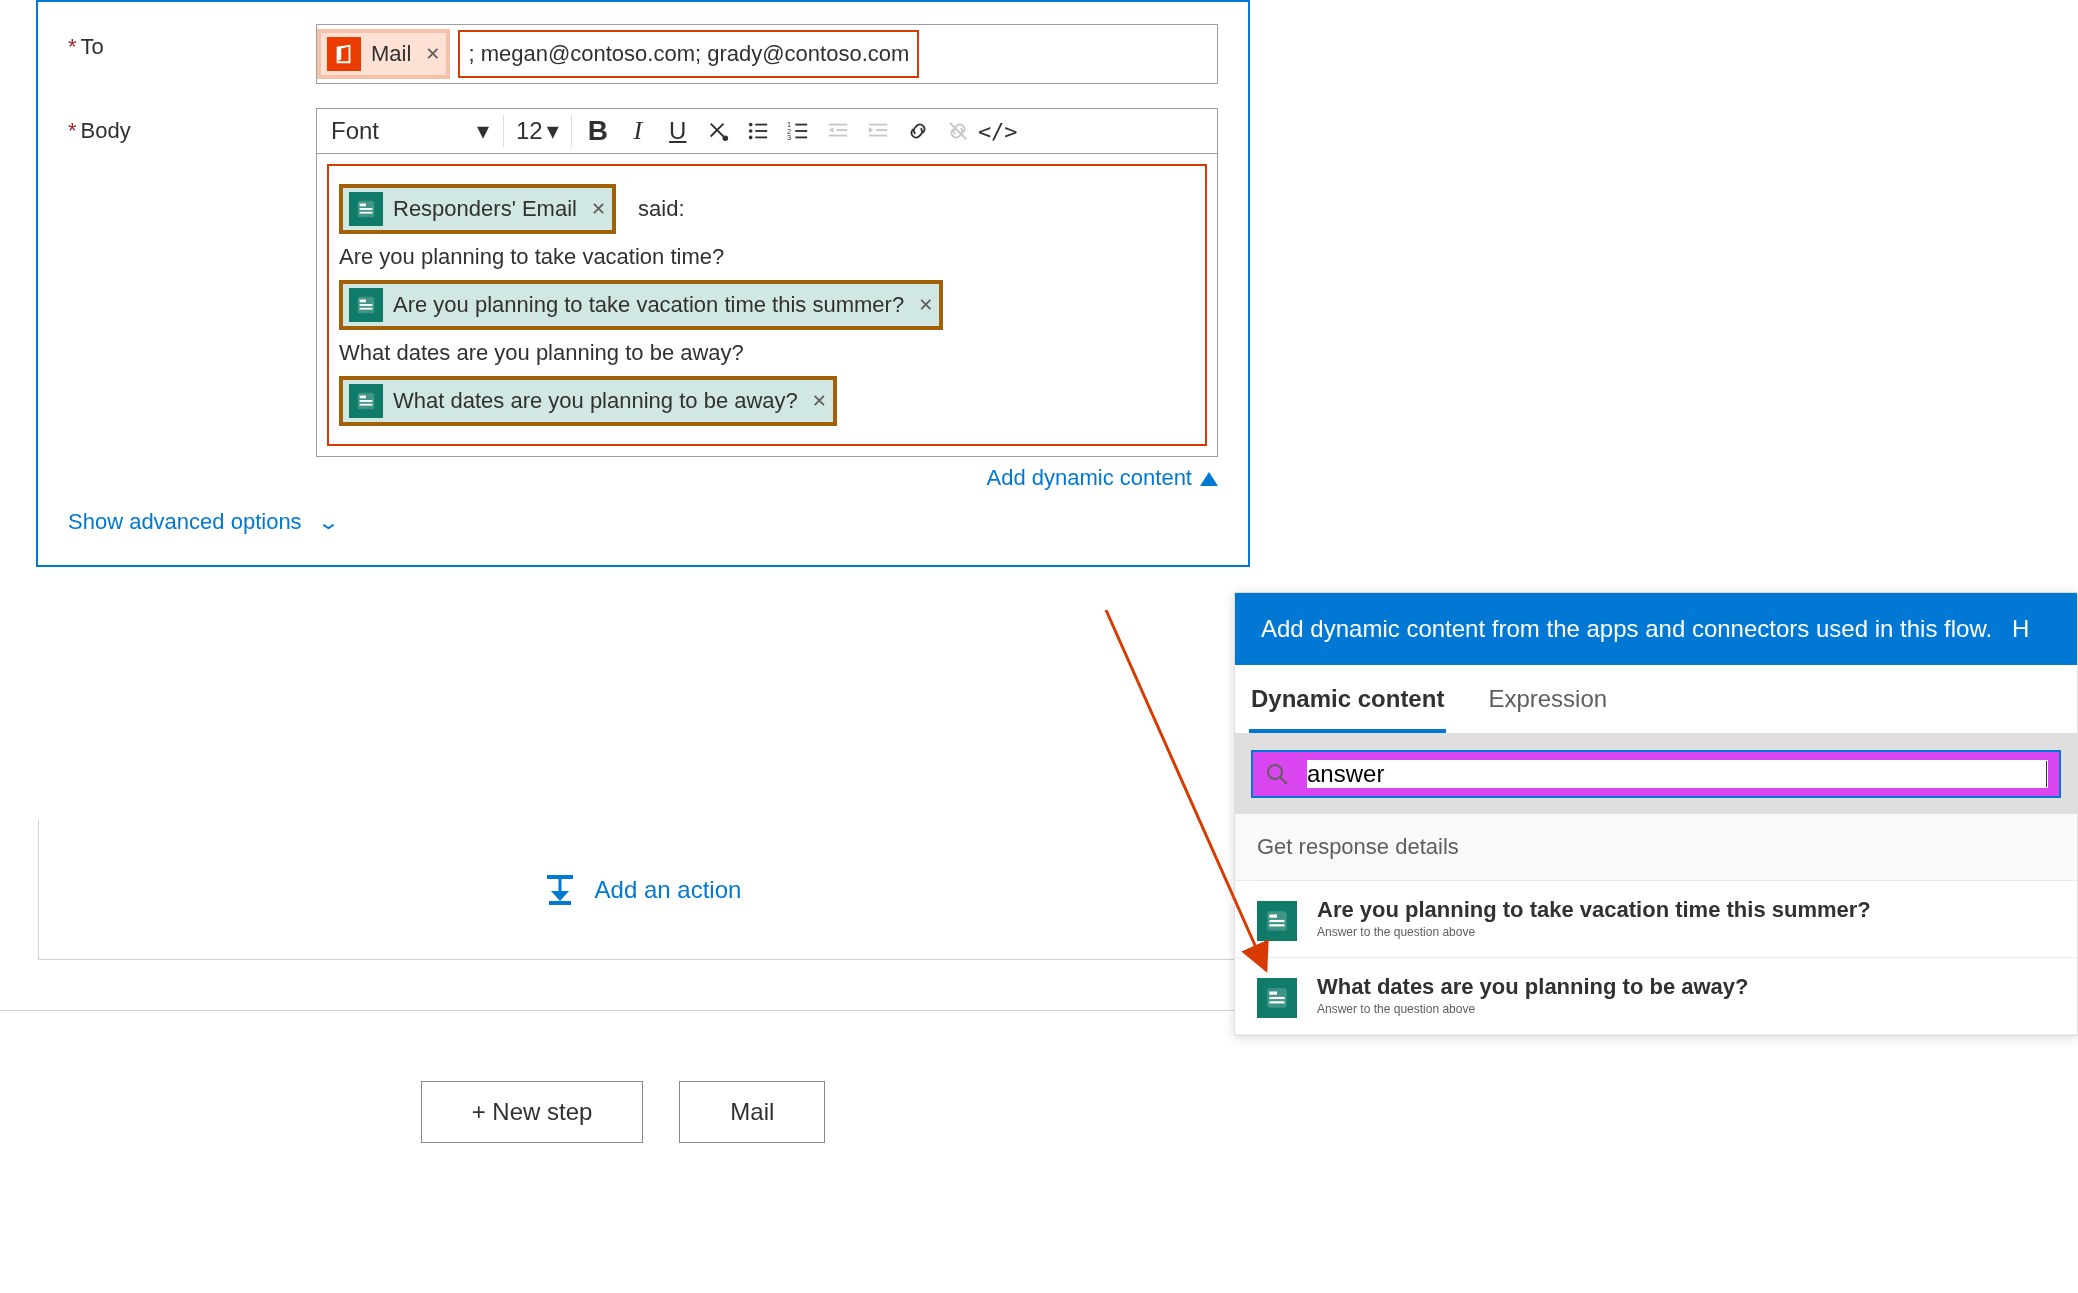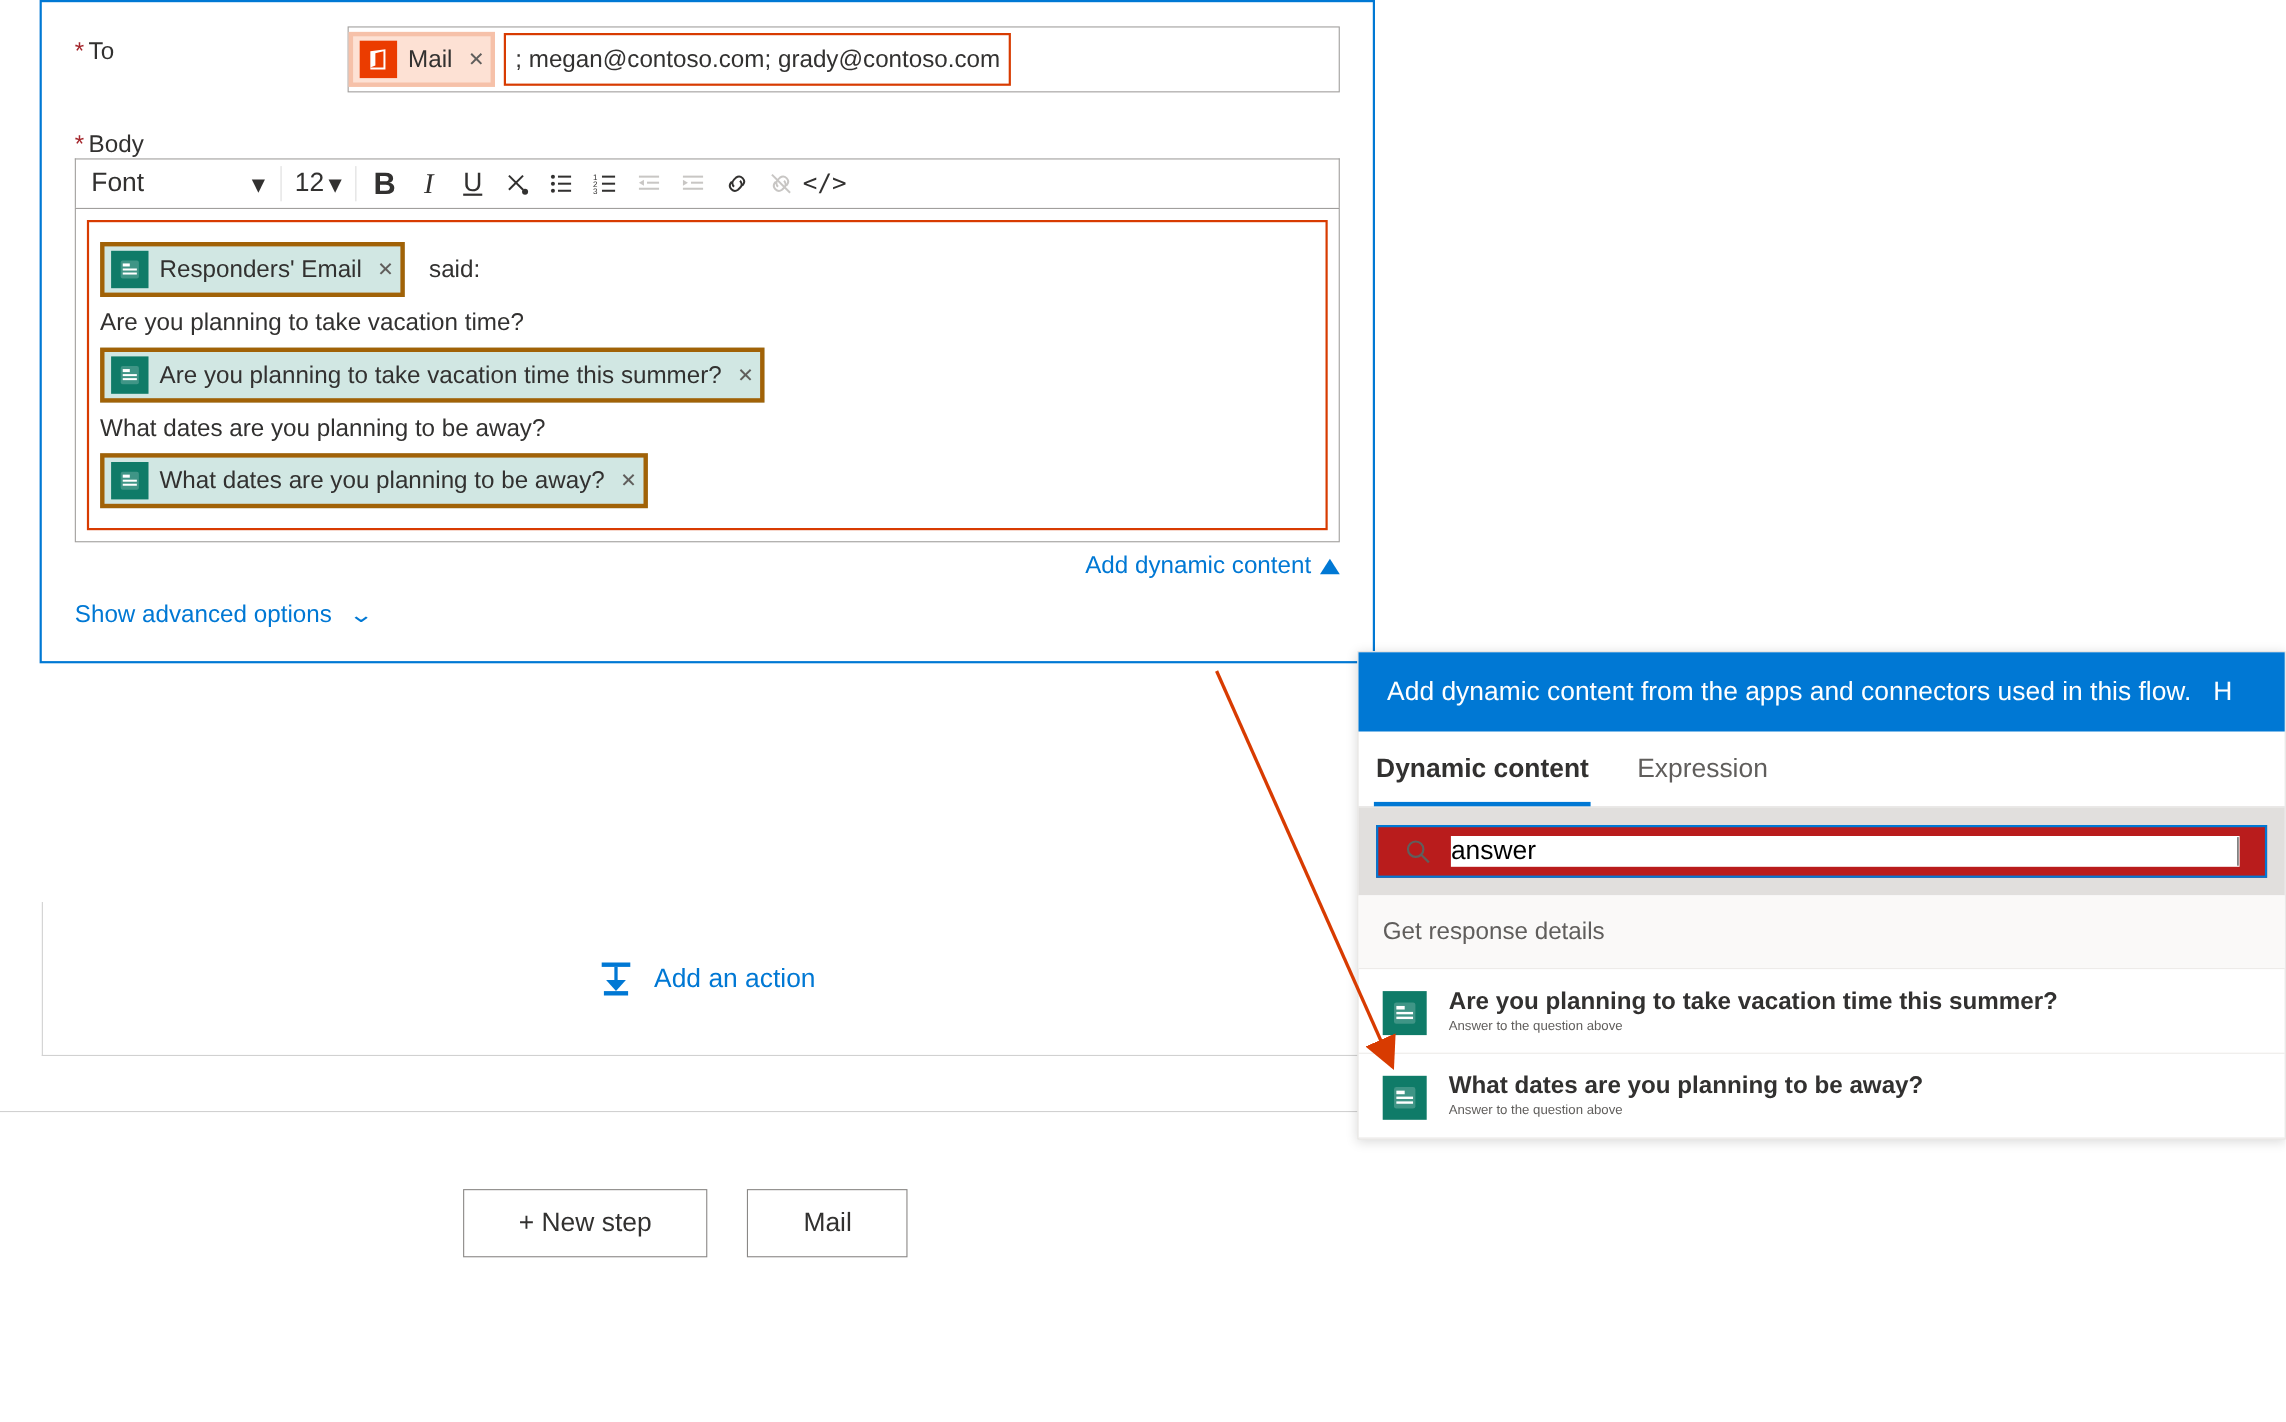--- a/index.html
+++ b/index.html
@@ -273,24 +273,24 @@
     color: #323130;
     font-weight: 600;
     border-bottom: 4px solid #0078d4;
   }
   .dyn-searchwrap {
     background: #e1dfdd;
     padding: 16px;
   }
   .dyn-search {
     border: 2px solid #0078d4;
-    background: #b91c1c;
-    display: flex;
-    align-items: center;
-    padding: 8px 24px;
+    background: #d946ef;
+    display: flex;
+    align-items: center;
+    padding: 8px 12px;
   }
   .dyn-search svg { width: 24px; height: 24px; margin-right: 18px; }
   .dyn-search input {
     border: none;
     outline: none;
     font-size: 24px;
     flex: 1;
   }
   .dyn-section {
     padding: 20px 22px;
@@ -351,21 +351,21 @@
               <span class="plain-inline">; megan@contoso.com; grady@contoso.com</span>
             </span>
           </div>
         </div>
       </div>
     </div>
 
     
 
     
-    <div class="field-row" style="margin-bottom:8px;flex-direction:column;">
+    <div class="field-row" style="margin-bottom:8px;">
       <div class="field-label"><span class="req">*</span><span>Body</span></div>
       <div class="field-control">
 
         <div class="rt-toolbar">
           <div class="font-sel">
             <span>Font</span>
               <span>▾</span>
           </div>
           <div class="sep"></div>
           <div class="size-sel">

